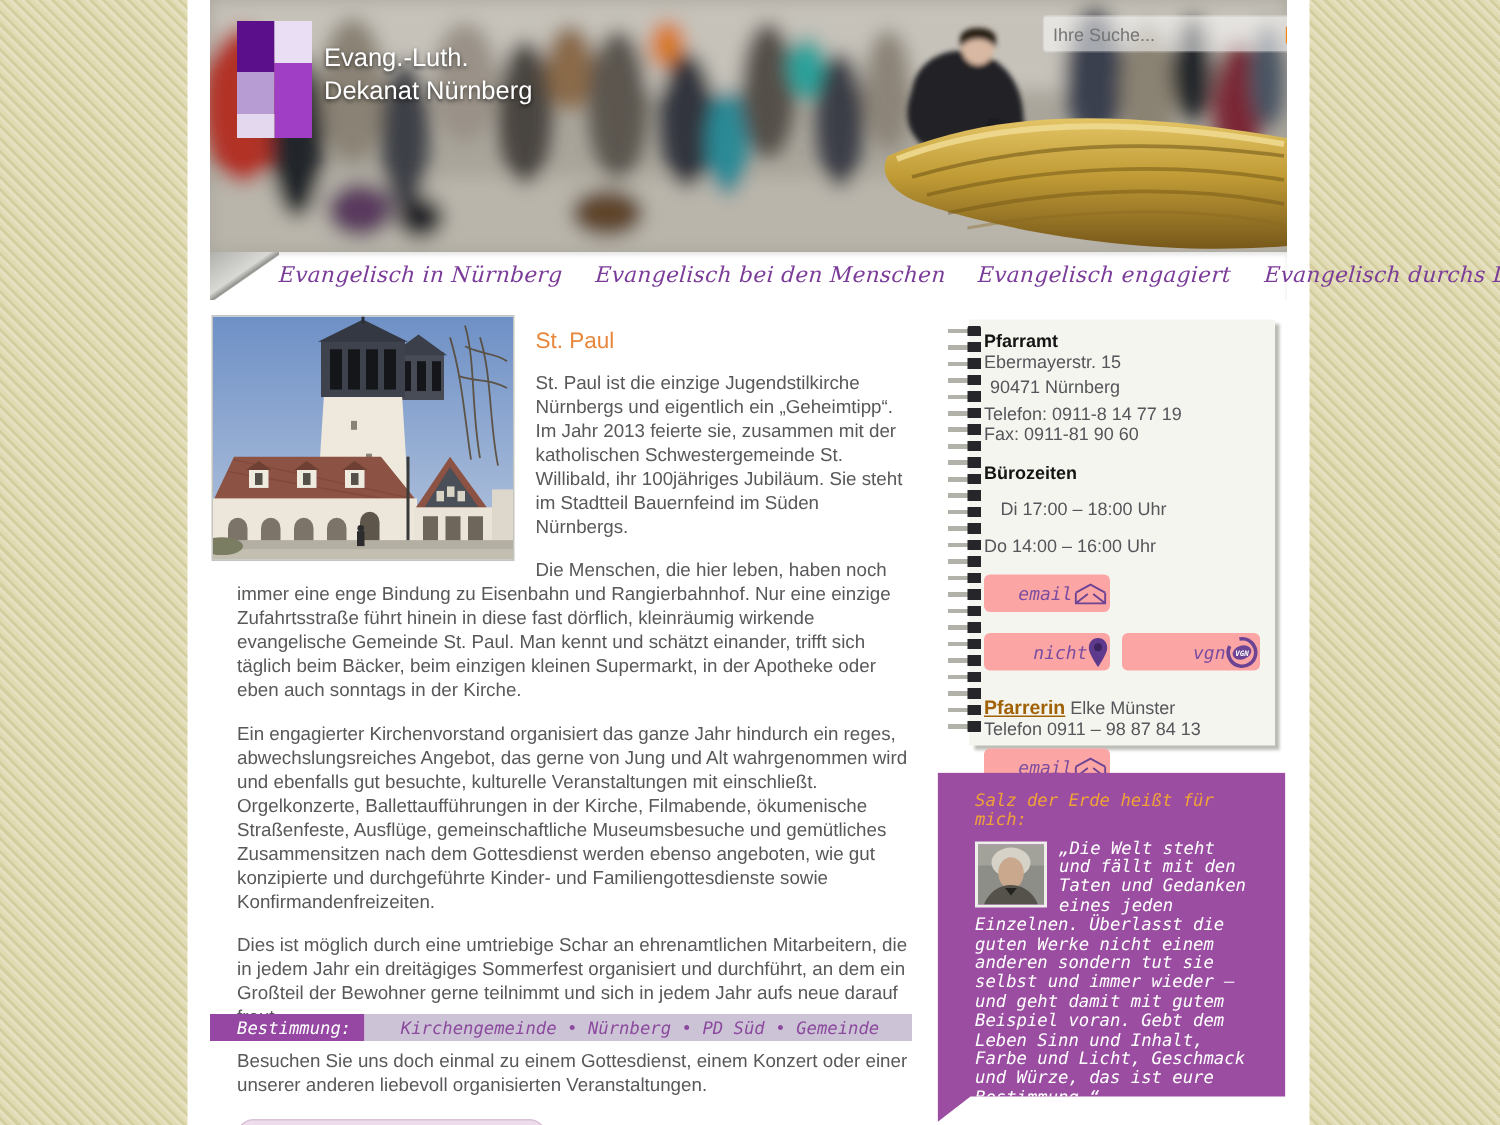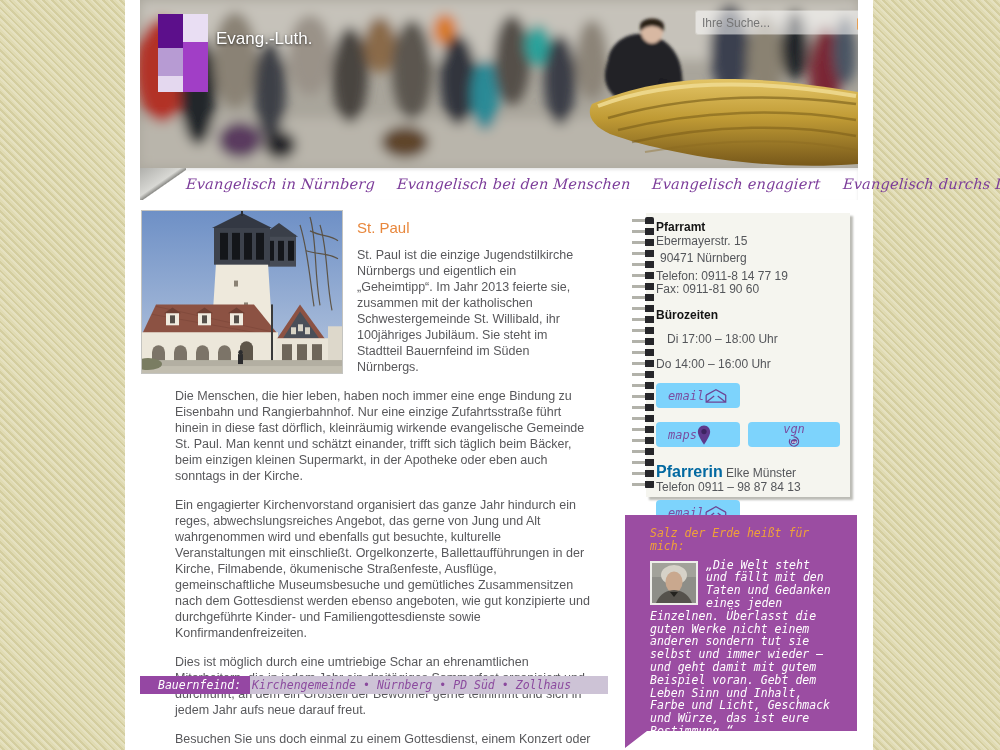--- a/index.html
+++ b/index.html
@@ -48,53 +48,53 @@
   .nav-item{font-family:"DejaVu Serif",serif;font-style:italic;font-size:14.5px;
     color:#7b3b99;cursor:pointer;white-space:nowrap;transform:skewX(-4deg);letter-spacing:.2px;}
 
   
   .article{position:absolute;left:141px;top:206px;width:467px;color:#58585b;
     font-size:12.5px;line-height:16px;}
   .church-img{float:left;width:202px;height:164px;margin:4px 14px 6px 0;
     border:1px solid #c4c4c0;box-sizing:border-box;}
   .church-img svg{display:block;width:100%;height:100%;}
   .article h1{font-size:15px;font-weight:normal;color:#e8873c;margin:14px 12px 11px;padding-left:17px;}
-  .article p{margin:0 17px 13px;padding-left:17px;}
+  .article p{margin:0 0 13px;padding-left:17px;}
   .kinderhaus{display:inline-block;margin:2px 0 0 17px;padding:3px 16px 4px;
     background:#eedcec;border:1px solid #d9c2d7;border-radius:11px;
     font-family:"DejaVu Sans Mono",monospace;font-style:italic;font-size:12.5px;
     letter-spacing:1.5px;color:#9b4a9e;cursor:pointer;}
 
   
   .tags-bar{position:absolute;left:140px;top:676px;width:468px;height:18px;display:flex;
     font-family:"DejaVu Sans Mono",monospace;font-style:italic;font-size:11.5px;}
   .tags-label{background:#9547a3;color:#fff;padding:2px 9px 0 18px;white-space:nowrap;}
   .tags-rest{flex:1;background:#cdc3d6;color:#8b4a9e;display:flex;align-items:center;
-    gap:7px;padding-left:2px;}
+    gap:7px;padding-left:24px;}
   .tag{cursor:pointer;white-space:nowrap;}
   .tag-sep{color:#8b4a9e;}
 
   
   .notebook{position:absolute;left:646px;top:213px;width:204px;height:284px;
     background:#f5f5ef;box-shadow:3px 3px 2px #bcbcb6;padding:8px 10px 0 10px;box-sizing:border-box;
     font-size:12px;color:#54565a;line-height:13.5px;}
   .rings{position:absolute;left:-14px;top:6px;width:16px;height:270px;
     background-image:repeating-linear-gradient(to bottom,#b2b2aa 0 3px,transparent 3px 11px);}
   .rings::after{content:'';position:absolute;right:-6px;top:-2px;width:9px;height:272px;
     background:repeating-linear-gradient(to bottom,#26262a 0 7px,transparent 7px 11px);
     border-radius:2px;}
   .notebook h4{margin:0;font-size:12px;color:#141414;}
   .nb-block{margin-bottom:12px;}
-  .nb-btn{display:flex;justify-content:flex-start;align-items:center;
-    width:84px;height:25px;background:#7dd3fc;border:none;border-radius:4px;
-    padding:0 12px;box-sizing:border-box;cursor:pointer;
+  .nb-btn{display:flex;justify-content:flex-end;align-items:center;
+    width:84px;height:25px;background:#fca5a5;border:none;border-radius:4px;
+    padding:0 1px;box-sizing:border-box;cursor:pointer;
     font-family:"DejaVu Sans Mono",monospace;font-style:italic;font-size:12px;color:#7a4da0;}
-  .nb-btn.wide{width:92px;flex-direction:column;}
+  .nb-btn.wide{width:92px;}
   .btn-row{display:flex;gap:8px;margin-top:14px;}
-  .pf-name b{color:#0369a1;font-size:16px;}
+  .pf-name b{color:#a16207;font-size:13px;text-decoration:underline;}
 
   
   .quote-box{position:absolute;left:625px;top:515px;width:232px;height:233px;
     background:#9b4da2;clip-path:polygon(0 0,100% 0,100% 216px,22px 216px,0 233px);
     padding:12px 25px;box-sizing:border-box;
     font-family:"DejaVu Sans Mono",monospace;font-style:italic;font-size:11.5px;
     line-height:12.8px;color:#fff;}
   .quote-title{color:#f0a238;margin:0 0 6px;}
   .quote-photo{float:left;width:44px;height:40px;border:2px solid #eeeeea;margin:2px 8px 2px 0;}
   .quote-photo svg{display:block;width:100%;height:100%;}
@@ -170,20 +170,21 @@
     <div class="logo">
       <div class="logo-mark">
         <i class="lm lm1"></i>
           <i class="lm lm2"></i>
           <i class="lm lm3"></i>
           <i class="lm lm4"></i>
           <i class="lm lm5"></i>
       </div>
       <div class="logo-text">
         <span>Evang.-Luth.</span>
+        <span>Dekanat Nürnberg</span>
       </div>
     </div>
 
     <div class="search">
       <input type="text" placeholder="Ihre Suche..." style="">
       <button class="search-btn">
         <span>▶</span>
       </button>
     </div>
   </div>
@@ -270,29 +271,29 @@
     <h1>St. Paul</h1>
     <p>St. Paul ist die einzige Jugendstilkirche Nürnbergs und eigentlich ein „Geheimtipp“. Im Jahr 2013 feierte sie, zusammen mit der katholischen Schwestergemeinde St. Willibald, ihr 100jähriges Jubiläum. Sie steht im Stadtteil Bauernfeind im Süden Nürnbergs.</p>
     <p>Die Menschen, die hier leben, haben noch immer eine enge Bindung zu Eisenbahn und Rangierbahnhof. Nur eine einzige Zufahrtsstraße führt hinein in diese fast dörflich, kleinräumig wirkende evangelische Gemeinde St. Paul. Man kennt und schätzt einander, trifft sich täglich beim Bäcker, beim einzigen kleinen Supermarkt, in der Apotheke oder eben auch sonntags in der Kirche.</p>
     <p>Ein engagierter Kirchenvorstand organisiert das ganze Jahr hindurch ein reges, abwechslungsreiches Angebot, das gerne von Jung und Alt wahrgenommen wird und ebenfalls gut besuchte, kulturelle Veranstaltungen mit einschließt. Orgelkonzerte, Ballettaufführungen in der Kirche, Filmabende, ökumenische Straßenfeste, Ausflüge, gemeinschaftliche Museumsbesuche und gemütliches Zusammensitzen nach dem Gottesdienst werden ebenso angeboten, wie gut konzipierte und durchgeführte Kinder- und Familiengottesdienste sowie Konfirmandenfreizeiten.</p>
     <p>Dies ist möglich durch eine umtriebige Schar an ehrenamtlichen Mitarbeitern, die in jedem Jahr ein dreitägiges Sommerfest organisiert und durchführt, an dem ein Großteil der Bewohner gerne teilnimmt und sich in jedem Jahr aufs neue darauf freut.</p>
     <p>Besuchen Sie uns doch einmal zu einem Gottesdienst, einem Konzert oder einer unserer anderen liebevoll organisierten Veranstaltungen.</p>
     <span class="kinderhaus">Kinderhaus St. Paul</span>
   </div>
 
   <div class="tags-bar">
-    <span class="tags-label">Bauernfeind:</span>
+    <span class="tags-label">Bestimmung:</span>
     <span class="tags-rest">
       <span class="tag">Kirchengemeinde</span>
       <span class="tag-sep">•</span>
       <span class="tag">Nürnberg</span>
       <span class="tag-sep">•</span>
       <span class="tag">PD Süd</span>
       <span class="tag-sep">•</span>
-      <span class="tag">Zollhaus</span>
+      <span class="tag">Gemeinde</span>
     </span>
   </div>
 
   <div class="notebook">
     <div class="rings"></div>
 
     <div class="nb-block">
       <h4>Pfarramt</h4>
       <p style="margin:0">Ebermayerstr. 15</p>
       <p style="margin:4px">90471 Nürnberg</p>
@@ -308,21 +309,21 @@
 
     <button class="nb-btn">
       <span>email</span>
       <svg width="24" height="16" viewBox="0 0 26 18">
         <path d="M2,8 L13,2 L24,8 M2,8 L2,16 L24,16 L24,8 M2,16 L11,9 M24,16 L15,9" stroke="#6d4494" fill="none" stroke-width="1.4"></path>
       </svg>
     </button>
 
     <div class="btn-row">
       <button class="nb-btn">
-        <span>maps</span>
+        <span>nicht</span>
         <svg width="14" height="22" viewBox="0 0 16 24">
           <path d="M8,1 C3.5,1 1,4.5 1,8.5 C1,13 8,23 8,23 C8,23 15,13 15,8.5 C15,4.5 12.5,1 8,1 Z" fill="#5e3a8c"></path>
           <circle cx="8" cy="8" r="3" fill="#3c2460"></circle>
         </svg>
       </button>
       <button class="nb-btn wide">
         <span>vgn</span>
         <svg width="22" height="22" viewBox="0 0 24 24">
           <circle cx="12" cy="12" r="10" fill="none" stroke="#6d4494" stroke-width="2.6" stroke-dasharray="42 9" transform="rotate(-35 12 12)"></circle>
           <ellipse cx="12" cy="12" rx="7" ry="5" fill="#6d4494" transform="rotate(-18 12 12)"></ellipse>

